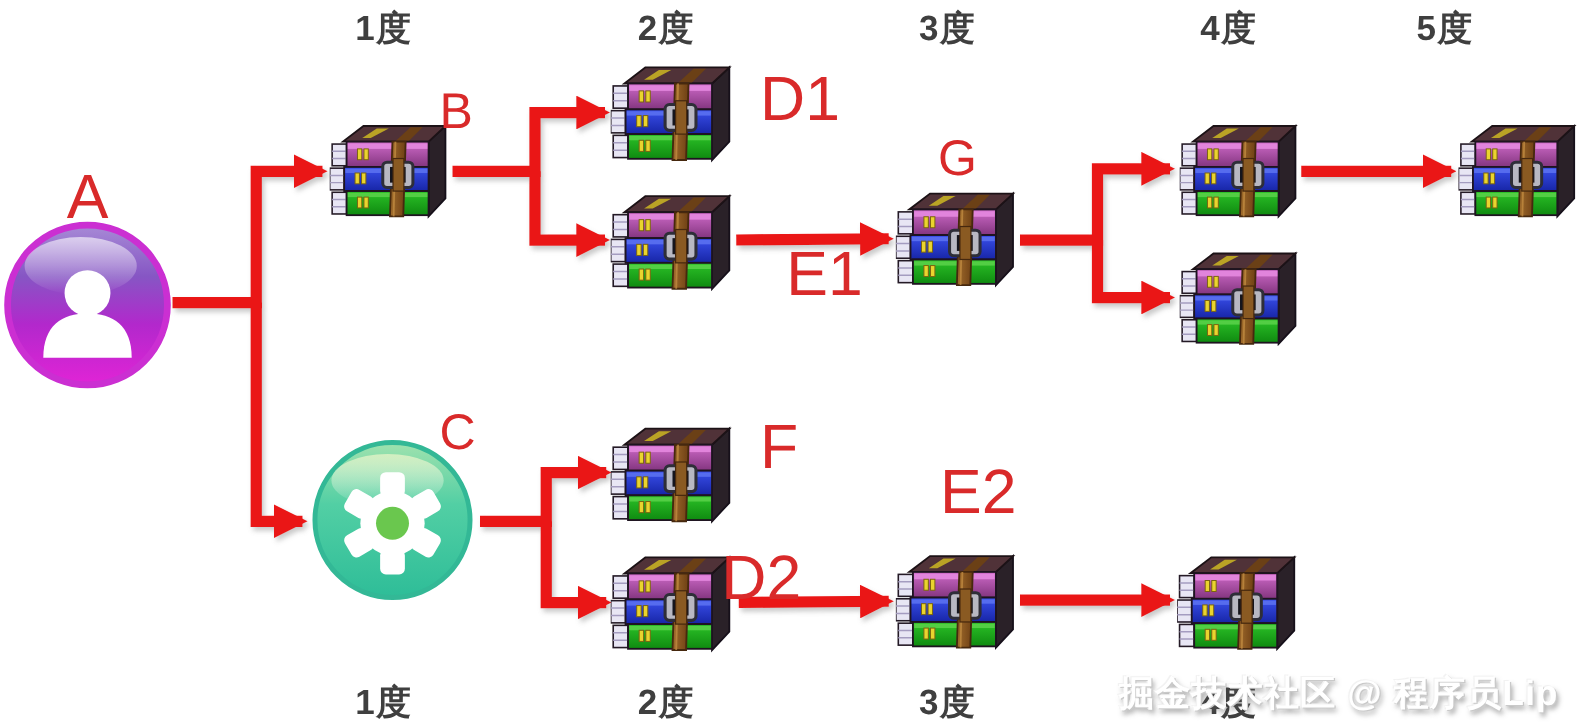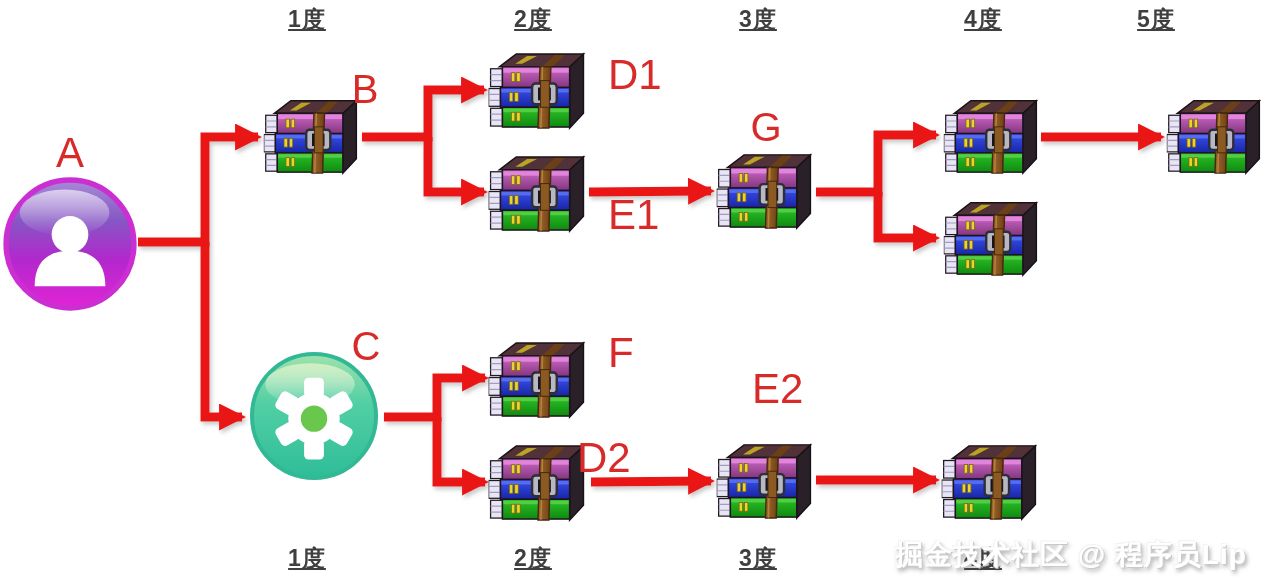--- a/index.html
+++ b/index.html
@@ -3,27 +3,27 @@
 <meta charset="utf-8">
 <style>
   html,body{margin:0;padding:0;background:#ffffff;}
   .stage{
     position:relative;width:1265px;height:581px;background:#ffffff;overflow:hidden;
     font-family:"Liberation Sans","DejaVu Sans",sans-serif;
   }
   
   .hdr{
     position:absolute;transform:translateX(-50%);
-    font-size:23px;font-weight:600;color:var(--header-text,#3f3f3f);
-    letter-spacing:1px;white-space:nowrap;text-decoration:underline;
+    font-size:28px;font-weight:600;color:var(--header-text,#3f3f3f);
+    letter-spacing:1px;white-space:nowrap;
   }
   
   .nlabel{
     position:absolute;color:var(--label-red,#d92a2a);
-    font-size:42px;font-weight:400;line-height:1;white-space:nowrap;
+    font-size:50px;font-weight:400;line-height:1;white-space:nowrap;
   }
   .nlabel.ctr{transform:translateX(-50%);}
   
   .node{position:absolute;}
   .node svg{display:block;width:100%;height:100%;}
   
   .wires{position:absolute;left:0;top:0;z-index:1;}
   .wire{stroke:var(--arrow-red,#ea1818);stroke-width:9;fill:none;}
   .ah{fill:var(--arrow-red,#ea1818);}
   .node,.nlabel{z-index:2;}
@@ -243,21 +243,21 @@
   <div class="node" style="left:941px;top:440px;width:99px;height:82px">
     <svg viewBox="0 0 100 84">
         <use href="#rar"></use>
       </svg>
   </div>
 
   <span class="nlabel ctr" style="left:70px;top:132px">A</span>
   <span class="nlabel ctr" style="left:365px;top:69px;font-size:40px">B</span>
   <span class="nlabel ctr" style="left:366px;top:326px;font-size:40px">C</span>
   <span class="nlabel" style="left:608px;top:54px">D1</span>
-  <span class="nlabel" style="left:608px;top:194px">E1</span>
+  <span class="nlabel" style="left:629px;top:194px">E1</span>
   <span class="nlabel ctr" style="left:766px;top:107px;font-size:40px">G</span>
   <span class="nlabel" style="left:608px;top:332px">F</span>
   <span class="nlabel" style="left:577px;top:437px">D2</span>
   <span class="nlabel" style="left:752px;top:368px">E2</span>
 
   <span class="watermark">掘金技术社区 @ 程序员Lip</span>
 
 </div>
 
 </body></html>

